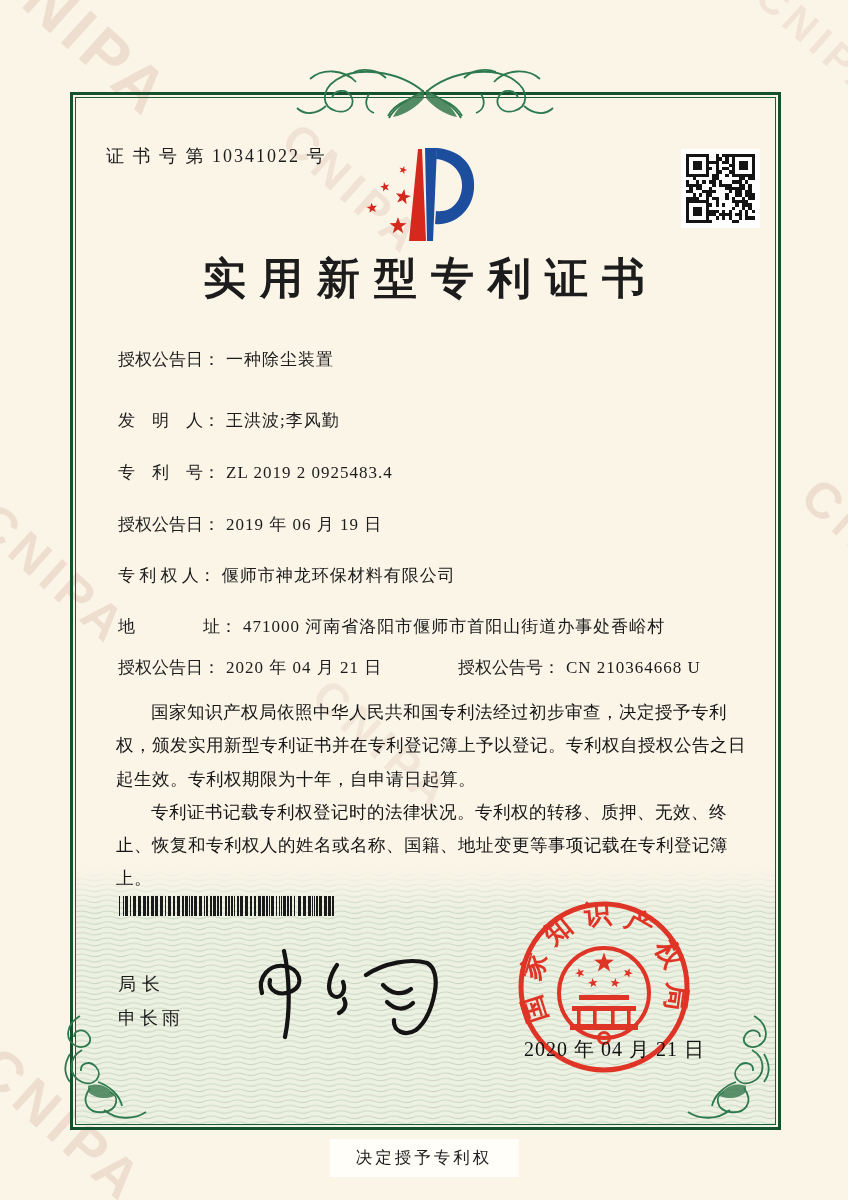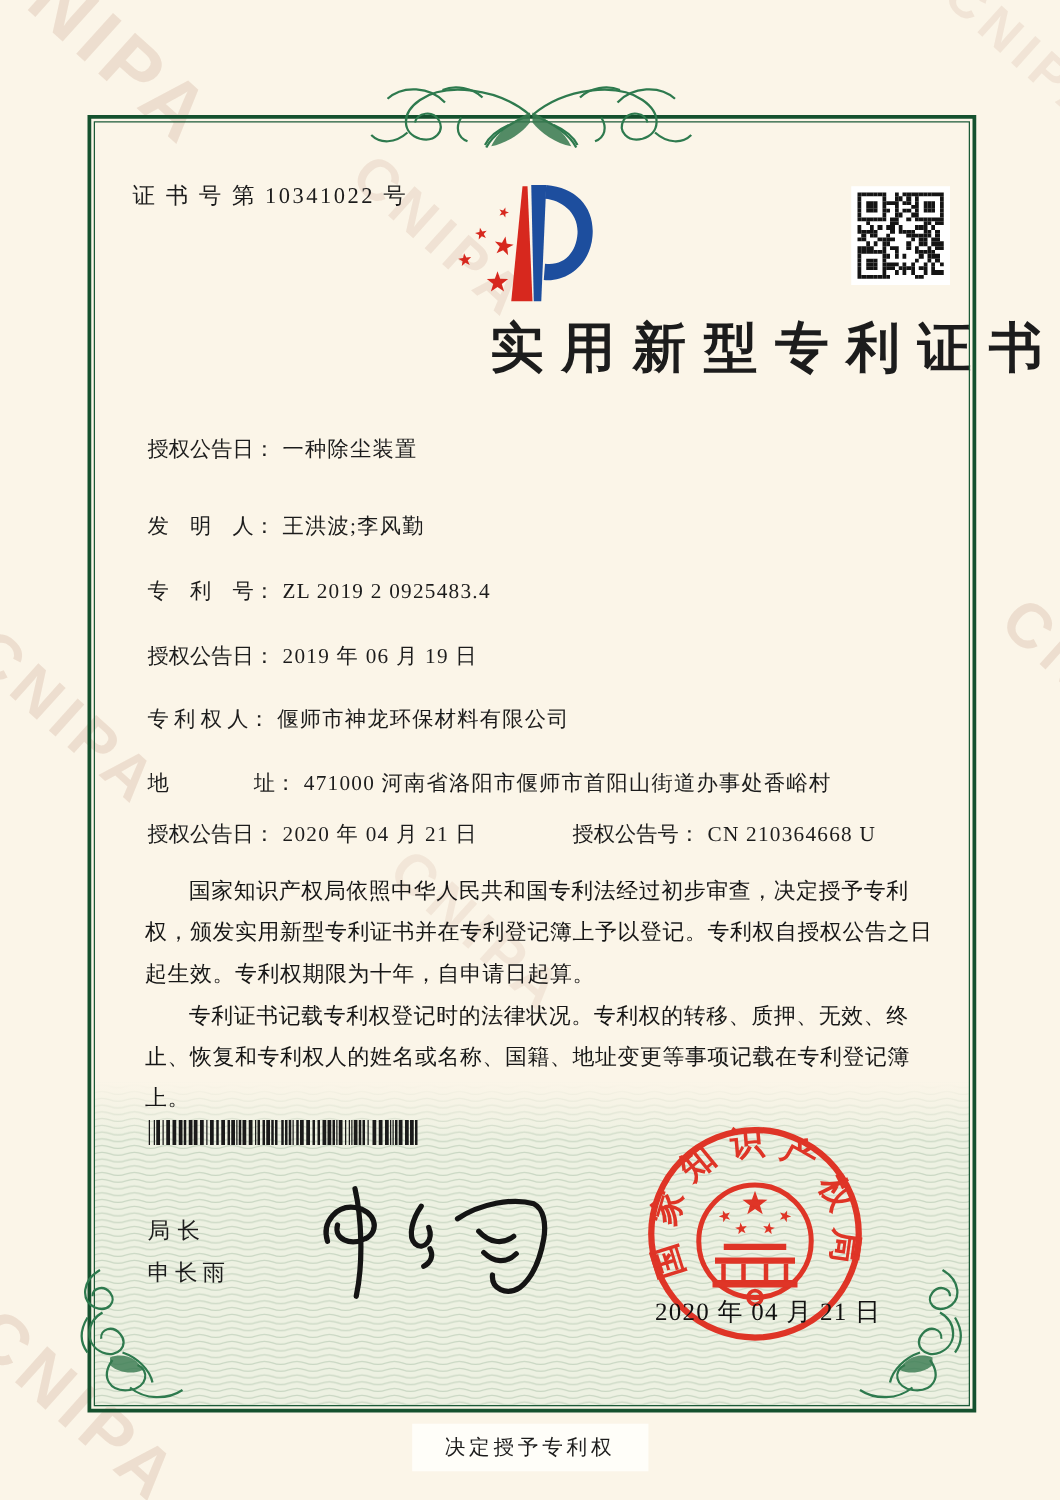--- a/index.html
+++ b/index.html
@@ -31,21 +31,21 @@
   .orn-top{left:294px;top:60px;}
   .orn-bl{left:58px;top:1012px;}
   .orn-br{left:666px;top:1012px;transform:scale(-1,1);}
 
   
   .cert-no{position:absolute;left:106px;top:144px;font-size:18px;letter-spacing:2px;z-index:2;}
   .logo{position:absolute;left:352px;top:140px;z-index:2;}
   .qr{position:absolute;left:681px;top:149px;width:79px;height:79px;background:#fff;padding:5px;box-sizing:border-box;z-index:2;}
   .qr-grid{position:relative;width:69px;height:69px;}
   .qr-grid b{position:absolute;background:#141414;}
-  .title{position:absolute;left:0;right:0;top:250px;text-align:right;font-size:43px;font-weight:bold;
+  .title{position:absolute;left:0;right:0;top:250px;text-align:center;font-size:43px;font-weight:bold;
          letter-spacing:14px;padding-left:14px;z-index:2;}
 
   
   .field{position:absolute;left:118px;right:80px;font-size:17px;z-index:2;white-space:nowrap;}
   .f1{top:348px;} .f2{top:409px;} .f3{top:461px;} .f4{top:513px;} .f5{top:564px;} .f6{top:615px;} .f7{top:656px;}
   .f-label{display:inline-block;}
   .f-value{display:inline-block;margin-left:6px;letter-spacing:1px;}
   .grant-no{position:absolute;left:340px;top:0;}
 
   

